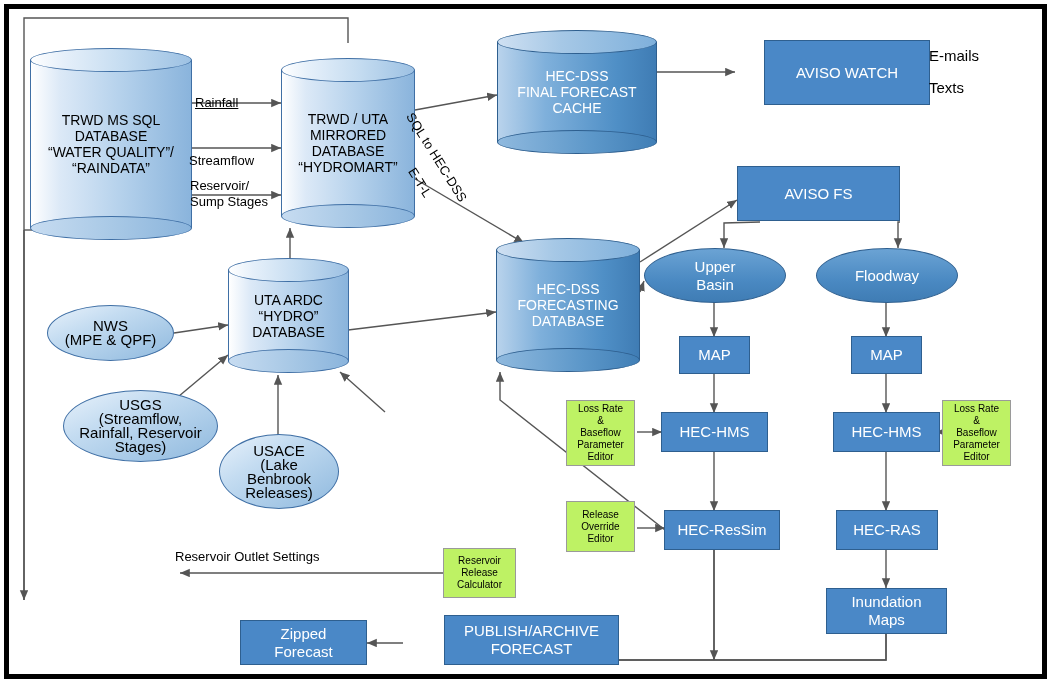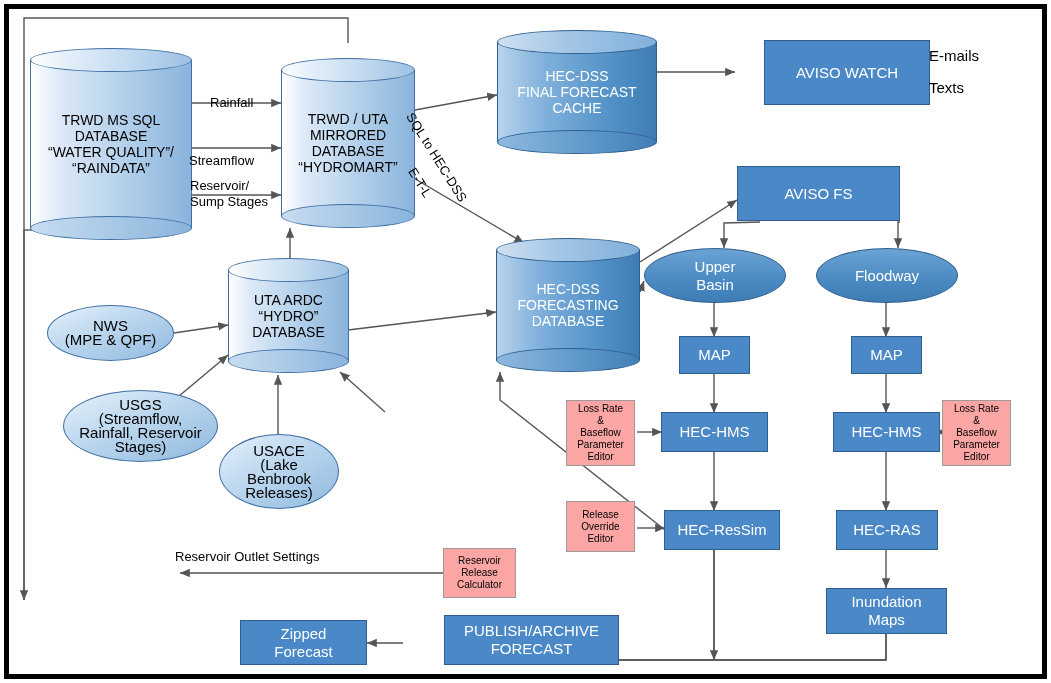--- a/index.html
+++ b/index.html
@@ -54,21 +54,21 @@
     background:linear-gradient(to bottom,#6ba3d4 0%, #4a89c2 60%, #3f7cb4 100%);
     border:1px solid #2e5f8f;color:#fff;font-size:15px;line-height:18px;
   }
   
   .box{
     position:absolute;background:#4a88c7;border:1px solid #2e5f8f;color:#fff;
     display:flex;align-items:center;justify-content:center;text-align:center;
     font-size:15px;line-height:18px;white-space:pre-line;padding:0 4px;box-sizing:border-box;
   }
   .gbox{
-    position:absolute;background:#fca5a5;border:1px solid #9a9a9a;color:#000;
+    position:absolute;background:#bef264;border:1px solid #9a9a9a;color:#000;
     display:flex;align-items:center;justify-content:center;text-align:center;
     font-size:10px;line-height:12px;white-space:pre-line;padding:0 3px;box-sizing:border-box;
   }
   .txt{position:absolute;font-size:13px;color:#000;white-space:pre-line;}
   .txt.big{font-size:15px;}
 </style>
 </head>
 <body>
 
 <div id="canvas">
@@ -286,21 +286,21 @@
     <span>Release
 Override
 Editor</span>
   </div>
   <div class="gbox" style="left:443px;top:548px;width:73px;height:50px;">
     <span>Reservoir
 Release
 Calculator</span>
   </div>
 
-  <div class="txt" style="left:210px;top:95px;">Rainfall</div>
+  <div class="txt" style="left:195px;top:95px;text-decoration:underline;">Rainfall</div>
   <div class="txt" style="left:189px;top:139px;margin-top:14px;">Streamflow</div>
   <div class="txt" style="left:190px;top:178px;line-height:16px;">Reservoir/
 Sump Stages</div>
   <div class="txt" style="left:416px;top:110px;transform:rotate(58deg);transform-origin:left top;">SQL to HEC-DSS</div>
   <div class="txt" style="left:418px;top:165px;transform:rotate(58deg);transform-origin:left top;">E-T-L</div>
   <div class="txt" style="left:175px;top:549px;">Reservoir Outlet Settings</div>
   <div class="txt big" style="left:929px;top:47px;">E-mails</div>
   <div class="txt big" style="left:929px;top:79px;">Texts</div>
 
 </div>

